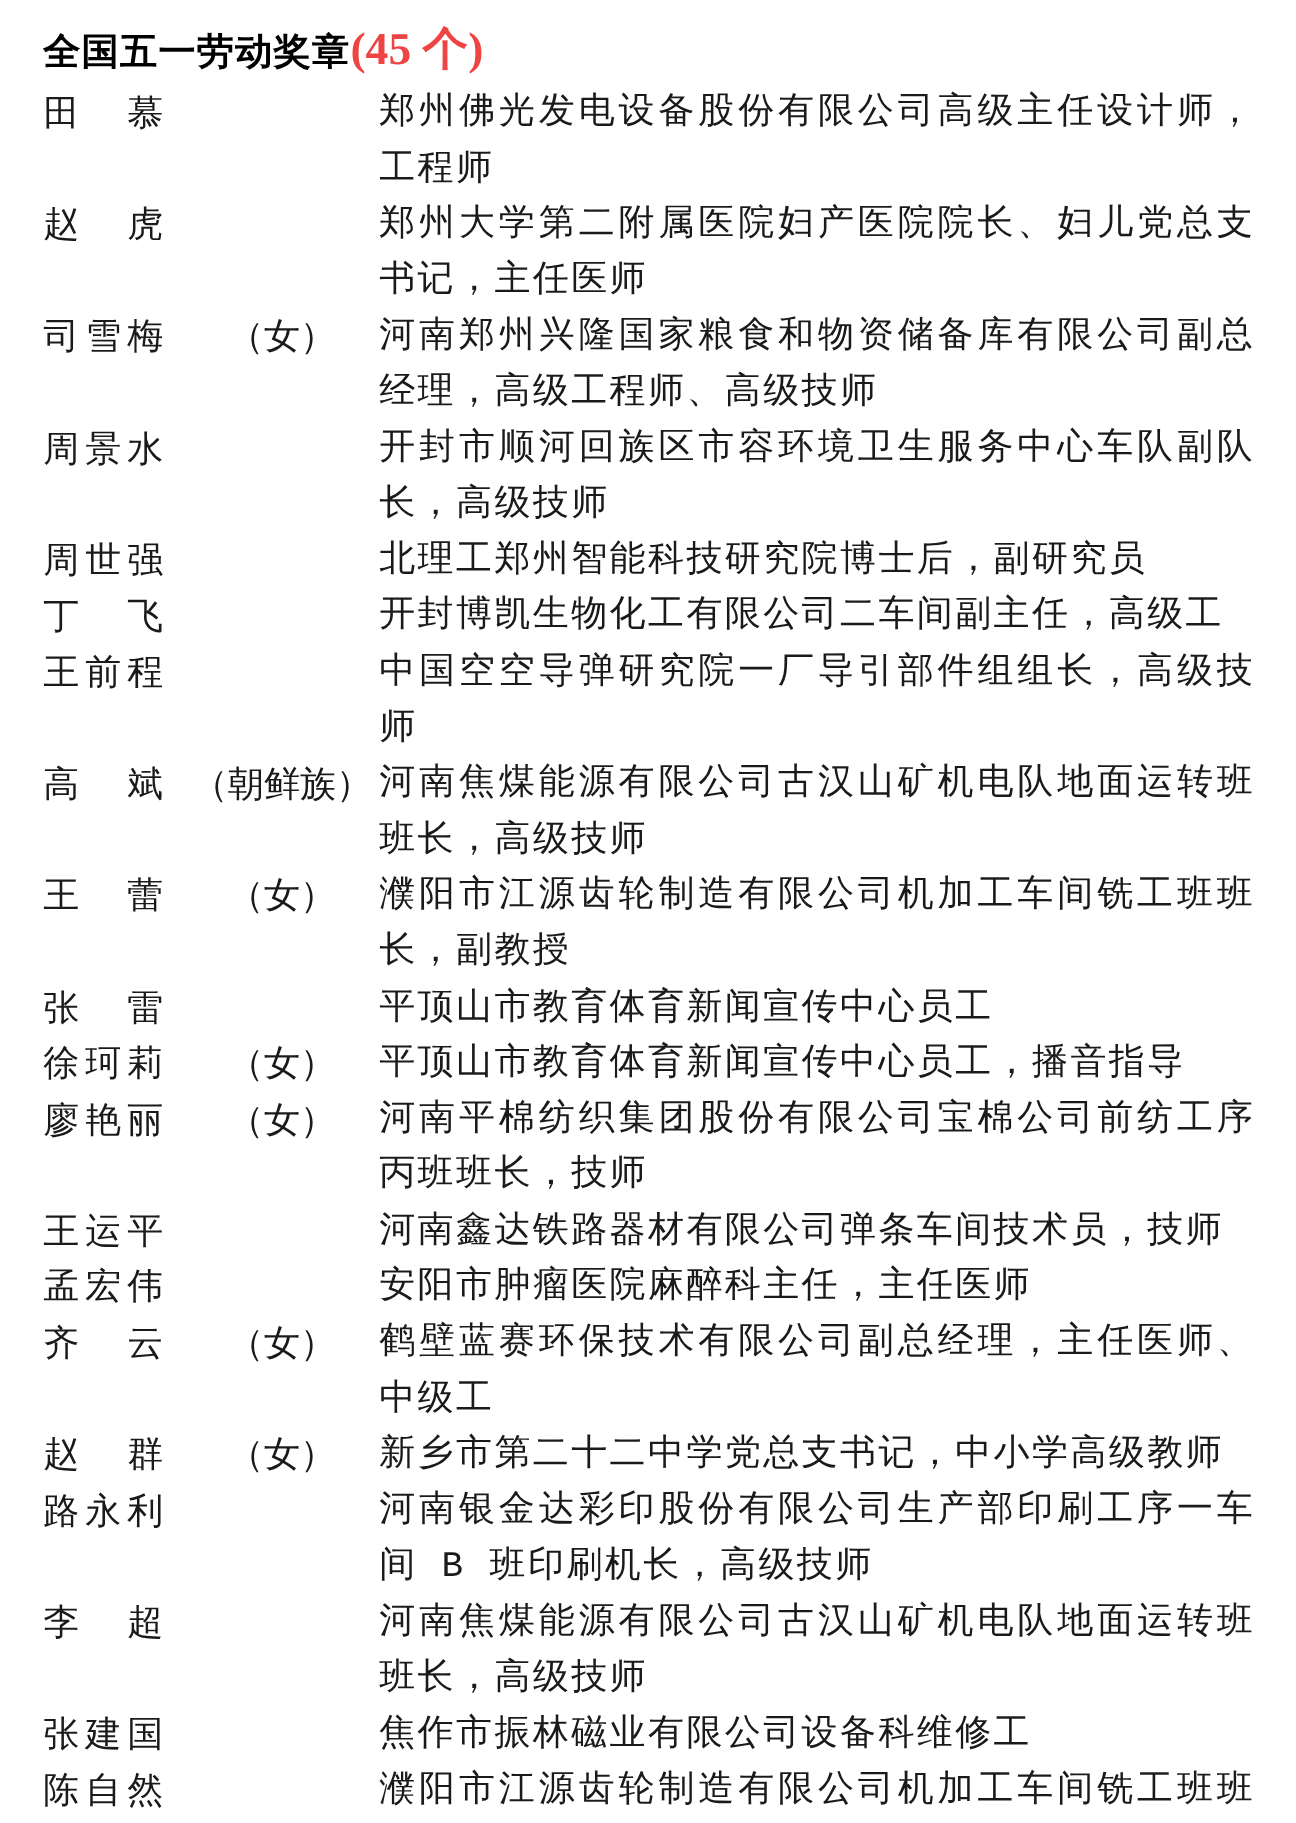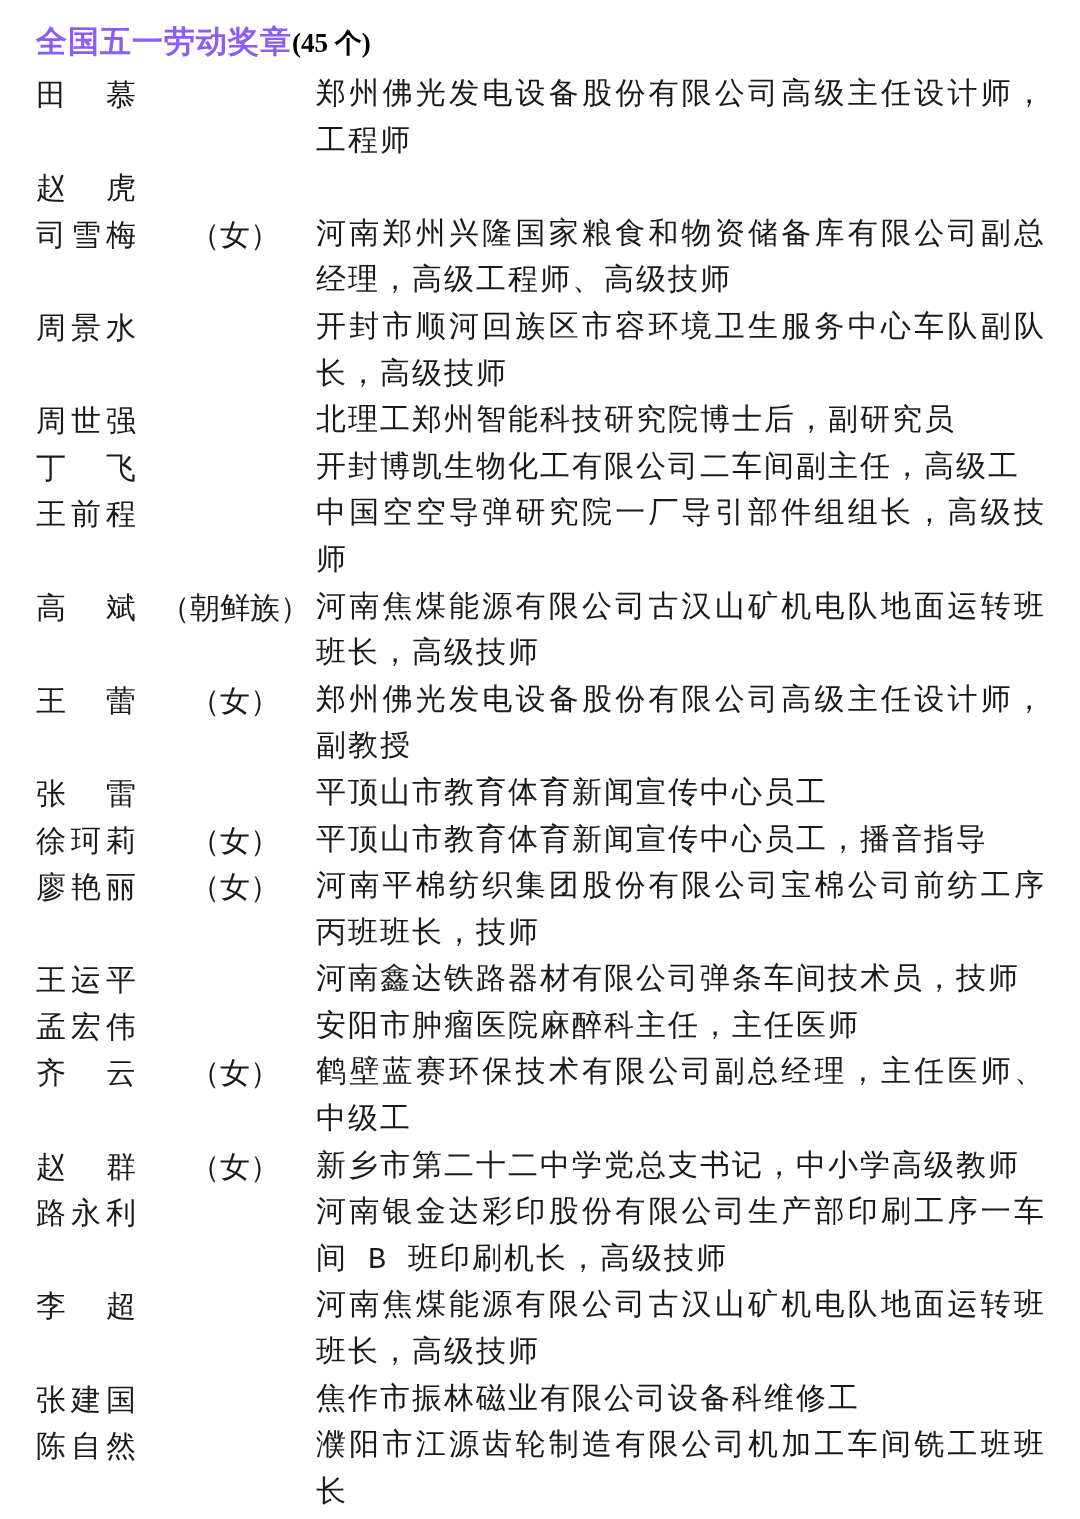--- a/index.html
+++ b/index.html
@@ -19,28 +19,28 @@
   .title {
     line-height: 50px;
     margin-bottom: 4px;
     white-space: nowrap;
   }
   .title .title-main {
     font-family: "Liberation Sans", "DejaVu Sans", sans-serif;
     font-weight: 700;
     font-size: 31px;
     letter-spacing: 1px;
-    color: #8b5cf6;
+    color: #000000;
     margin-top: 36px;
   }
   .title .title-count {
     font-family: "Liberation Serif", "DejaVu Serif", serif;
     font-weight: 600;
-    font-size: 27px;
-    color: #000000;
+    font-size: 38px;
+    color: #ef4444;
   }
   .list { width: 100%; }
   .row {
     display: flex;
     align-items: flex-start;
   }
   .cell {
     font-size: 30px;
     line-height: 46.6px;
   }
@@ -74,20 +74,21 @@
   <div class="list" id="recipient-list">
   <div class="row">
     <span class="cell name">田　慕</span>
     <span class="cell note"></span>
     <span class="cell desc">郑州佛光发电设备股份有限公司高级主任设计师，工程师</span>
   </div>
 
   <div class="row">
     <span class="cell name">赵　虎</span>
     <span class="cell note"></span>
+    <span class="cell desc">郑州大学第二附属医院妇产医院院长、妇儿党总支书记，主任医师</span>
   </div>
 
   <div class="row">
     <span class="cell name">司雪梅</span>
     <span class="cell note">（女）</span>
     <span class="cell desc">河南郑州兴隆国家粮食和物资储备库有限公司副总经理，高级工程师、高级技师</span>
   </div>
 
   <div class="row">
     <span class="cell name">周景水</span>
@@ -115,21 +116,21 @@
 
   <div class="row">
     <span class="cell name">高　斌</span>
     <span class="cell note">（朝鲜族）</span>
     <span class="cell desc">河南焦煤能源有限公司古汉山矿机电队地面运转班班长，高级技师</span>
   </div>
 
   <div class="row">
     <span class="cell name">王　蕾</span>
     <span class="cell note">（女）</span>
-    <span class="cell desc">郑州佛光发电设备股份有限公司高级主任设计师，副教授</span>
+    <span class="cell desc">濮阳市江源齿轮制造有限公司机加工车间铣工班班长，副教授</span>
   </div>
 
   <div class="row">
     <span class="cell name">张　雷</span>
     <span class="cell note"></span>
     <span class="cell desc">平顶山市教育体育新闻宣传中心员工</span>
   </div>
 
   <div class="row">
     <span class="cell name">徐珂莉</span>

